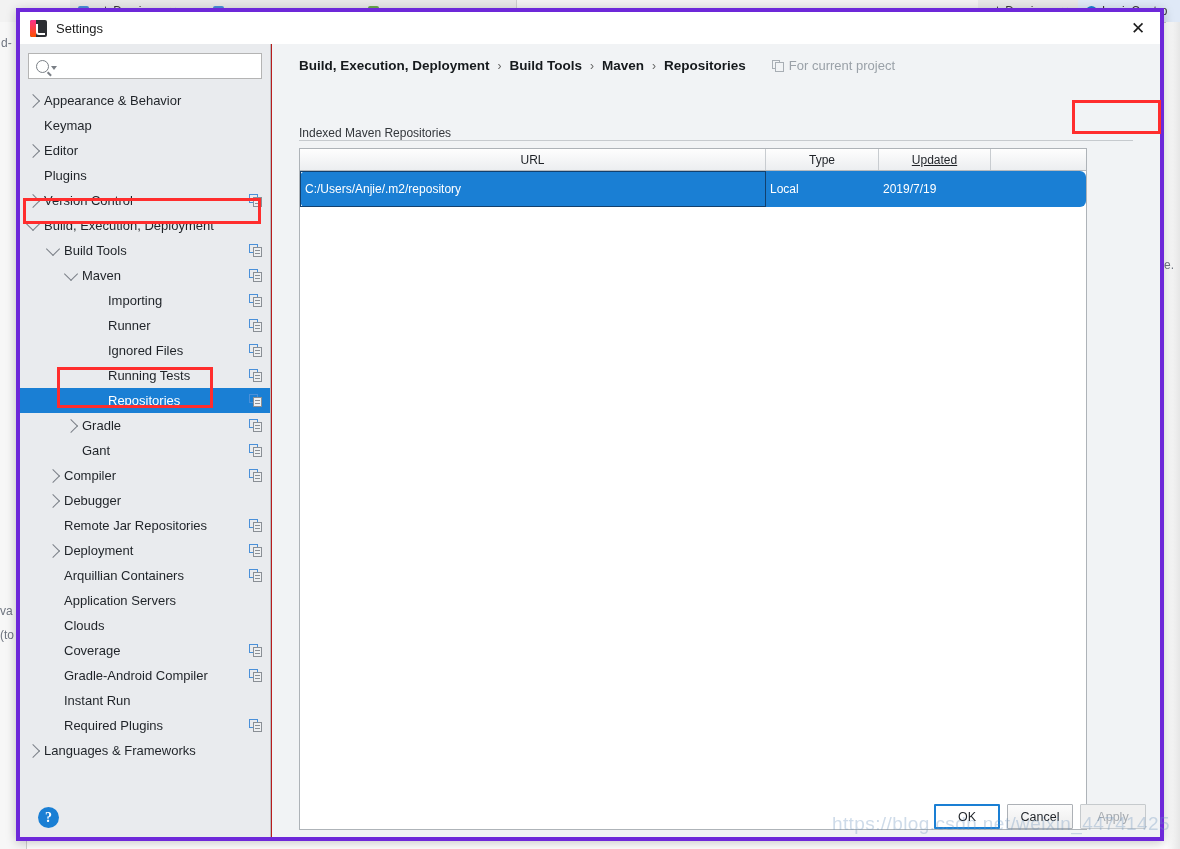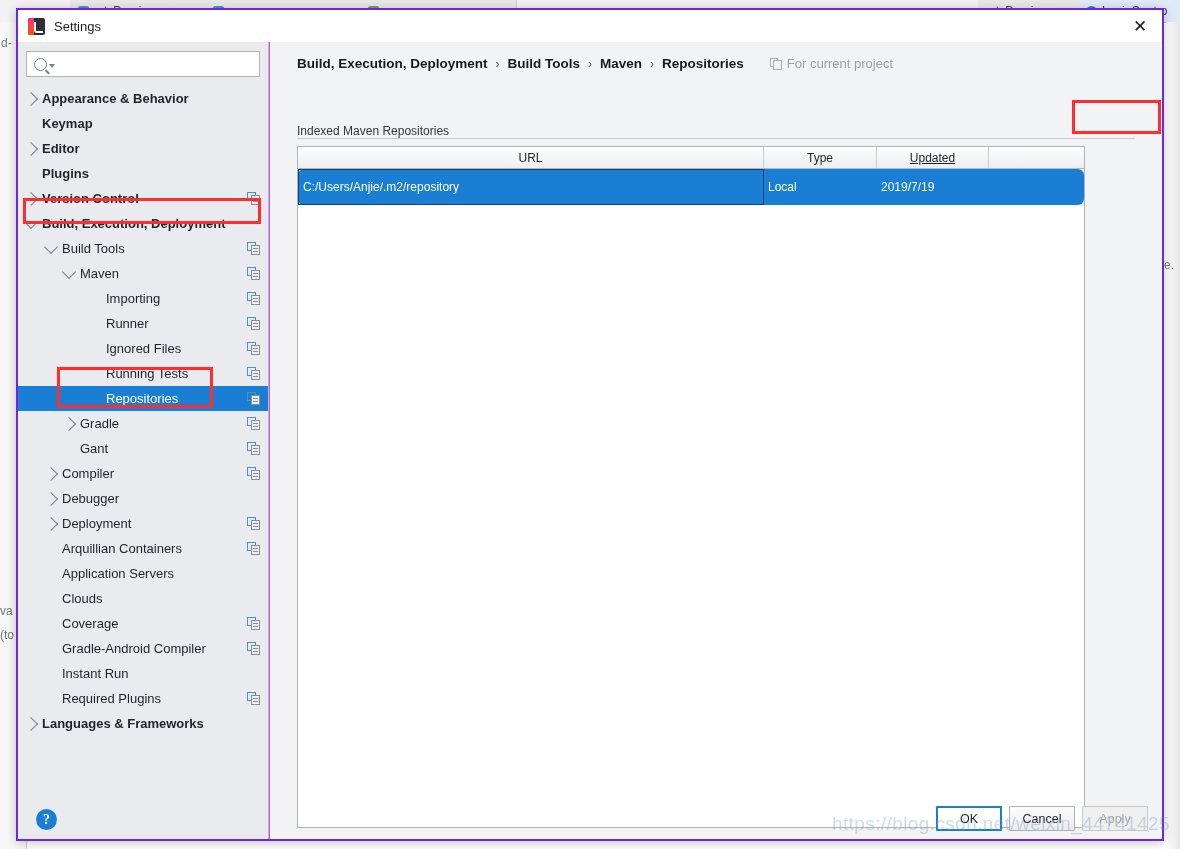--- a/index.html
+++ b/index.html
@@ -40,22 +40,22 @@
   }
   .bg-right-strip {
     position: absolute; right: 0; top: 22px; width: 14px; height: 827px;
     background: linear-gradient(to right, #ffffff, #e6e6e6);
   }
 
   
   .dialog {
     position: absolute; left: 16px; top: 8px;
     width: 1148px; height: 833px;
-    background: #d946ef;
-    border: 2px solid #6d28d9;
+    background: #b91c1c;
+    border: 4px solid #6d28d9;
     box-shadow: 0 2px 10px rgba(0,0,0,.22);
     box-sizing: border-box;
   }
   .titlebar {
     position: relative; height: 32px; background: #ffffff;
     display: flex; align-items: center; padding-left: 10px;
   }
   .app-icon {
     width: 17px; height: 17px; flex: none; position: relative;
     background: #2d2f33; border-radius: 2px; margin-right: 9px;
@@ -110,21 +110,21 @@
     font-family: "Liberation Sans", sans-serif; font-size: 12px;
     color: #222; margin-left: 5px; padding: 0;
   }
 
   .tree { position: absolute; left: 0; top: 44px; right: 0; bottom: 38px; overflow: hidden; }
   .tree-row {
     position: relative; height: 25px; display: flex; align-items: center;
     font-size: 13px; color: #1f2328; white-space: nowrap;
   }
   .tree-row.sel { background: #1a7fd4; color: #ffffff; }
-  .tree-row.lvl0 { padding-left: 24px; font-weight: bold; }
+  .tree-row.lvl0 { padding-left: 24px; font-weight: normal; }
   .tree-row.lvl1 { padding-left: 44px; }
   .tree-row.lvl2 { padding-left: 62px; }
   .tree-row.lvl3 { padding-left: 88px; }
   .chev {
     position: absolute; width: 9px; height: 9px;
     border-right: 1.7px solid #7b8088; border-bottom: 1.7px solid #7b8088;
   }
   .tree-row.lvl0 > .chev { left: 8px; }
   .tree-row.lvl1 > .chev { left: 28px; }
   .tree-row.lvl2 > .chev { left: 46px; }
@@ -421,20 +421,29 @@
                 <i class="front"></i>
                 <i class="l1"></i>
                 <i class="l2"></i>
               </span>
             </div>
             <div class="tree-row lvl1">
               <span class="chev right"></span>
               <span>Debugger</span>
             </div>
             <div class="tree-row lvl1">
+              <span>Remote Jar Repositories</span>
+              <span class="copy-ic">
+                <i class="back"></i>
+                <i class="front"></i>
+                <i class="l1"></i>
+                <i class="l2"></i>
+              </span>
+            </div>
+            <div class="tree-row lvl1">
               <span class="chev right"></span>
               <span>Deployment</span>
               <span class="copy-ic">
                 <i class="back"></i>
                 <i class="front"></i>
                 <i class="l1"></i>
                 <i class="l2"></i>
               </span>
             </div>
             <div class="tree-row lvl1">

